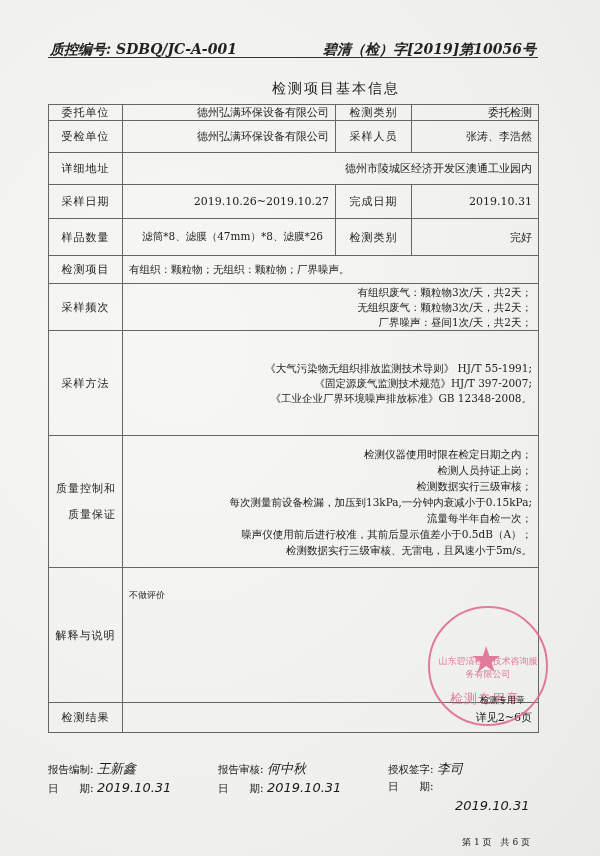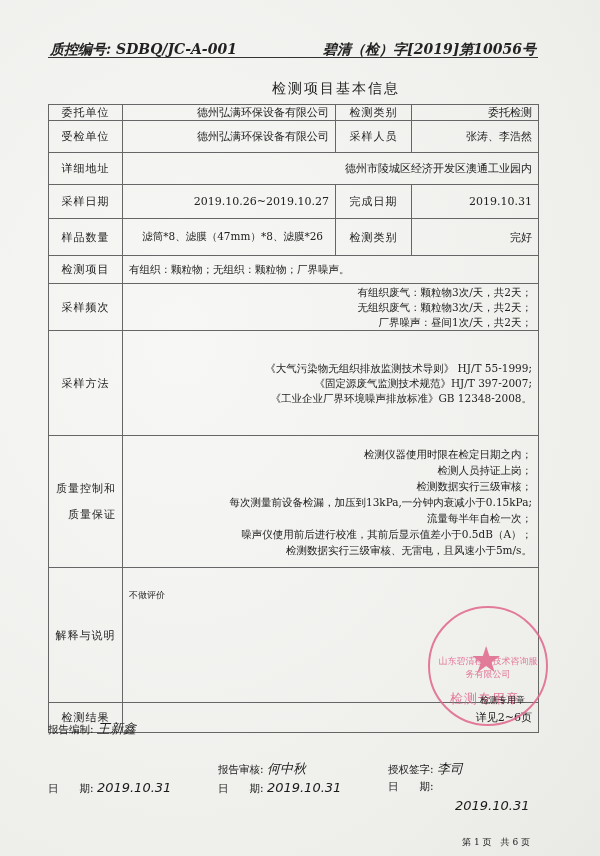--- a/index.html
+++ b/index.html
@@ -92,21 +92,21 @@
       <td class="lbl">采样频次</td>
       <td class="txt" colspan="3">
         <span class="line">有组织废气：颗粒物3次/天，共2天；</span>
         <span class="line">无组织废气：颗粒物3次/天，共2天；</span>
         <span class="line">厂界噪声：昼间1次/天，共2天；</span>
       </td>
     </tr>
     <tr style="height:105px">
       <td class="lbl">采样方法</td>
       <td class="txt" colspan="3">
-        <span class="line">《大气污染物无组织排放监测技术导则》 HJ/T 55-1999;</span>
+        <span class="line">《大气污染物无组织排放监测技术导则》 HJ/T 55-1991;</span>
         <span class="line">《固定源废气监测技术规范》HJ/T 397-2007;</span>
         <span class="line">《工业企业厂界环境噪声排放标准》GB 12348-2008。</span>
       </td>
     </tr>
     <tr style="height:132px">
       <td class="lbl" style="line-height:26px">
         <span class="line">质量控制和</span>
         <span class="line">质量保证</span>
       </td>
       <td class="txt" colspan="3" style="line-height:16px">
@@ -130,21 +130,21 @@
   </tbody>
     </table>
 
   <div class="stamp">
     <div class="arc">山东碧清检测技术咨询服务有限公司</div>
     <div class="star">★</div>
     <div class="bottom">检测专用章</div>
   </div>
   <div class="stamp-note">检测专用章</div>
 
-  <div class="sig-row" style="left:48px;top:720px">
+  <div class="sig-row" style="left:48px;top:760px">
     <span>报告编制:</span>
     <span class="hand">王新鑫</span>
   </div>
   <div class="sig-row" style="left:48px;top:780px">
     <span>日　　期:</span>
     <span class="hand">2019.10.31</span>
   </div>
 
   <div class="sig-row" style="left:218px;top:760px">
     <span>报告审核:</span>

